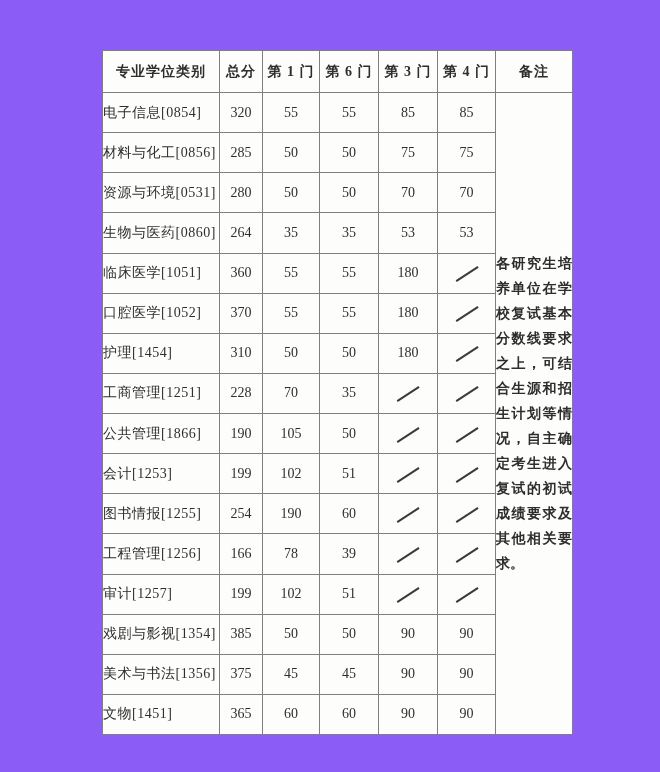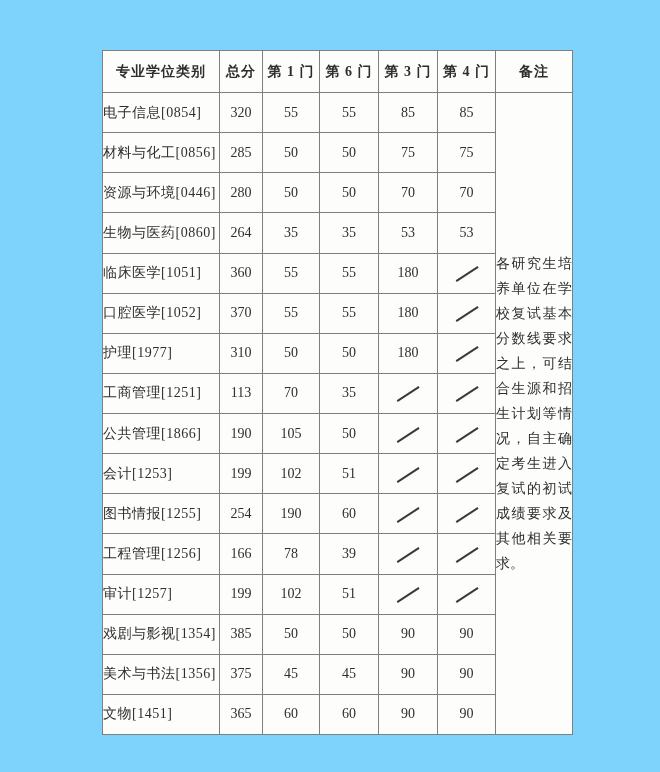--- a/index.html
+++ b/index.html
@@ -5,21 +5,21 @@
   html, body {
     margin: 0;
     padding: 0;
     background: #ffffff;
     font-family: "Liberation Serif", "DejaVu Serif", serif;
   }
   .canvas {
     position: relative;
     width: 660px;
     height: 772px;
-    background: #7dd3fc;
+    background: #8b5cf6;
     overflow: hidden;
   }
   table.score-table {
     position: absolute;
     left: 102px;
     top: 50px;
     width: 470px;
     height: 685px;
     border-collapse: collapse;
     table-layout: fixed;
@@ -50,20 +50,21 @@
     text-align: center;
     vertical-align: middle;
   }
   td.remark {
     vertical-align: middle;
     text-align: justify;
     text-justify: inter-ideograph;
     font-size: 12.5px;
     line-height: 25px;
     padding: 6px 7px 6px 6px;
+    font-weight: bold;
   }
   .slash {
     display: inline-block;
     width: 26px;
     height: 1.5px;
     background: #3a3a3a;
     transform: rotate(-33deg);
     vertical-align: middle;
   }
 </style>
@@ -104,21 +105,21 @@
         </tr>
         <tr>
           <td class="cat">材料与化工[0856]</td>
           <td class="num">285</td>
           <td class="num">50</td>
           <td class="num">50</td>
           <td class="num">75</td>
           <td class="num">75</td>
         </tr>
         <tr>
-          <td class="cat">资源与环境[0446]</td>
+          <td class="cat">资源与环境[0531]</td>
           <td class="num">280</td>
           <td class="num">50</td>
           <td class="num">50</td>
           <td class="num">70</td>
           <td class="num">70</td>
         </tr>
         <tr>
           <td class="cat">生物与医药[0860]</td>
           <td class="num">264</td>
           <td class="num">35</td>
@@ -136,30 +137,30 @@
         </tr>
         <tr>
           <td class="cat">口腔医学[1052]</td>
           <td class="num">370</td>
           <td class="num">55</td>
           <td class="num">55</td>
           <td class="num">180</td>
           <td class="num"><span class="slash"></span></td>
         </tr>
         <tr>
-          <td class="cat">护理[1977]</td>
+          <td class="cat">护理[1454]</td>
           <td class="num">310</td>
           <td class="num">50</td>
           <td class="num">50</td>
           <td class="num">180</td>
           <td class="num"><span class="slash"></span></td>
         </tr>
         <tr>
           <td class="cat">工商管理[1251]</td>
-          <td class="num">113</td>
+          <td class="num">228</td>
           <td class="num">70</td>
           <td class="num">35</td>
           <td class="num"><span class="slash"></span></td>
           <td class="num"><span class="slash"></span></td>
         </tr>
         <tr>
           <td class="cat">公共管理[1866]</td>
           <td class="num">190</td>
           <td class="num">105</td>
           <td class="num">50</td>

